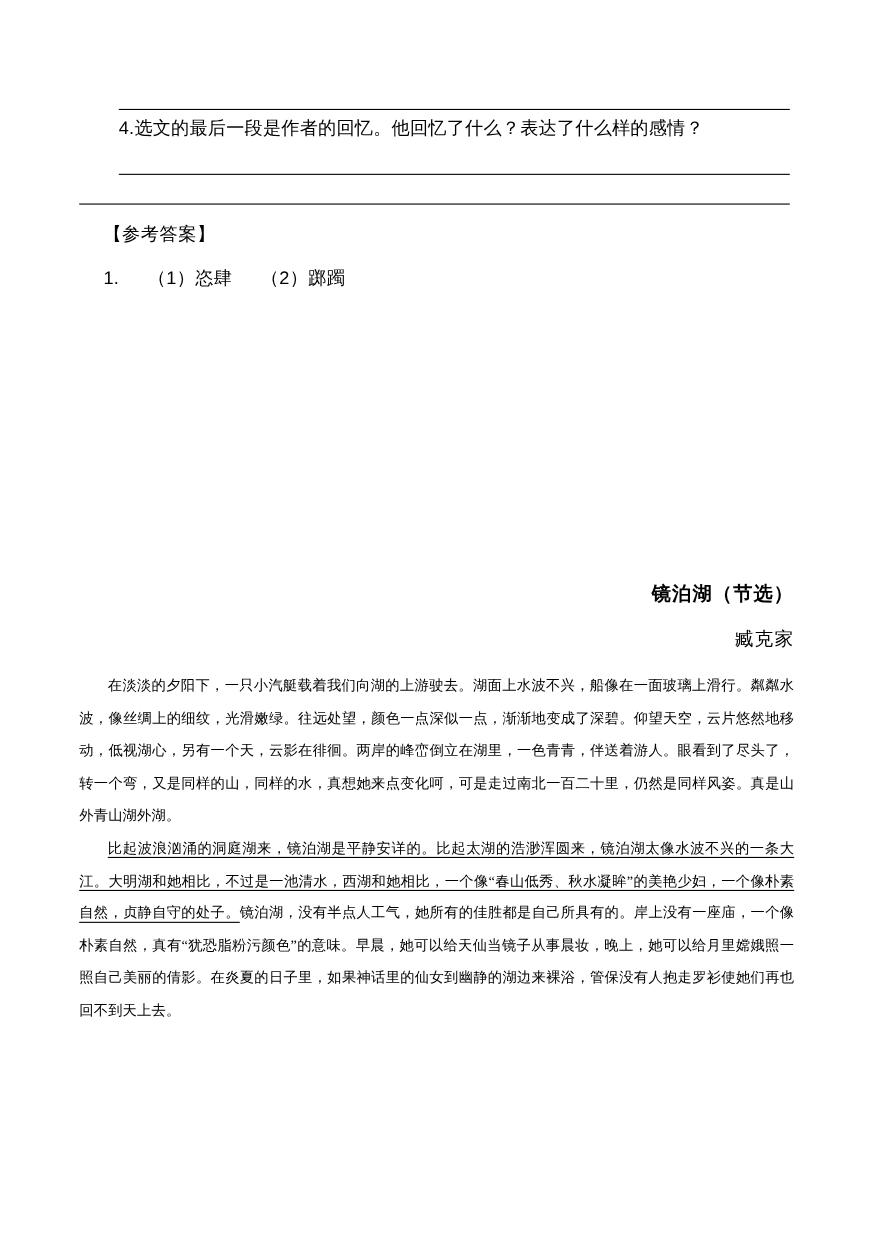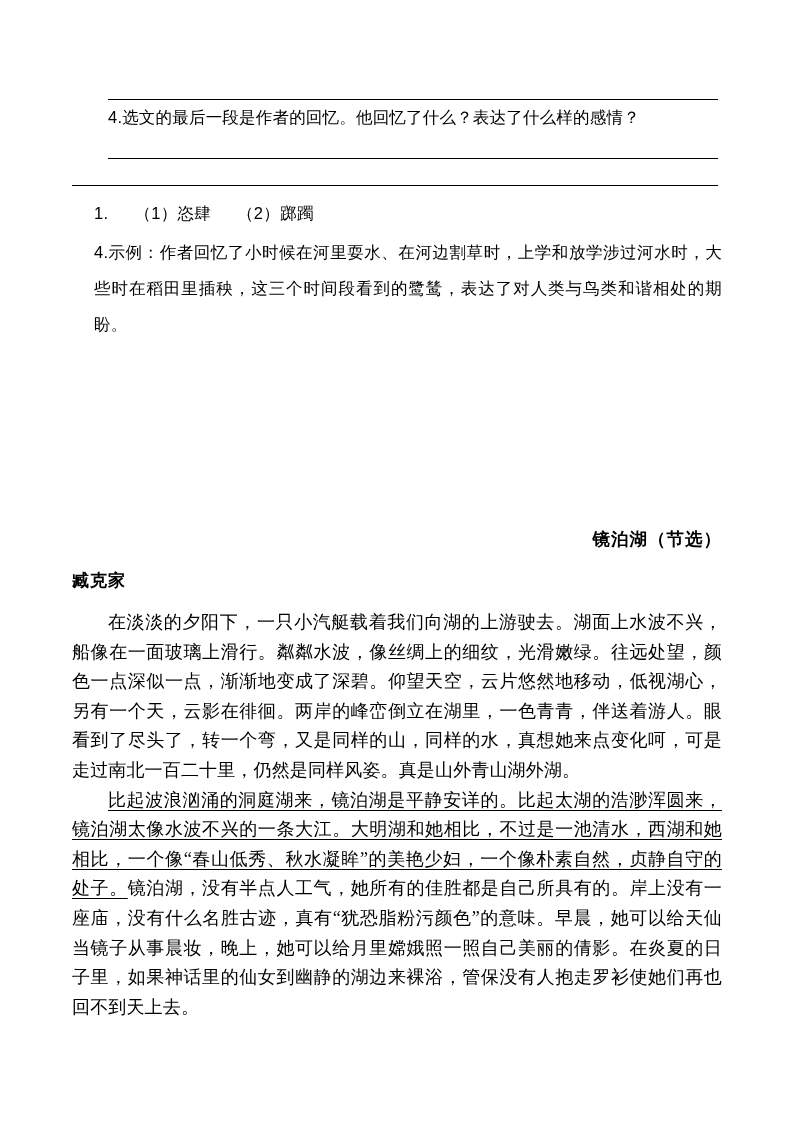--- a/index.html
+++ b/index.html
@@ -86,32 +86,32 @@
     margin: 0;
     text-align: right;
     font-family: "Liberation Sans", "DejaVu Sans", sans-serif;
     font-size: 17.5px;
     font-weight: bold;
     line-height: 30px;
     letter-spacing: 1px;
   }
   .passage-author {
     margin: 12px 0 0 0;
-    text-align: left;
+    text-align: right;
     font-family: "Liberation Sans", "DejaVu Sans", sans-serif;
     font-size: 17px;
-    font-weight: bold;
+    font-weight: normal;
     line-height: 30px;
     letter-spacing: 1px;
   }
 
   .passage-body {
     margin-top: 12px;
     font-family: "Liberation Serif", "DejaVu Serif", serif;
-    font-size: 18px;
+    font-size: 13px;
     line-height: 29.6px;
     letter-spacing: 0.15px;
   }
   .passage-body p {
     margin: 0;
     text-indent: 2em;
     text-align: justify;
     text-justify: inter-ideograph;
   }
   .underlined {
@@ -127,36 +127,36 @@
 
   <div class="rule" id="rule-top"></div>
   <div class="rule" id="rule-bottom"></div>
 
   <div class="question-stem">4.选文的最后一段是作者的回忆。他回忆了什么？表达了什么样的感情？</div>
 
   <div class="rule" id="rule-sep"></div>
 
   <div class="answers">
 
+    <p class="ans-head">【参考答案】</p>
 
     <p class="ans-line">
       <span>1.</span><span class="gap-wide"></span><span>（1）恣肆</span><span class="gap-wide"></span><span>（2）踯躅</span>
     </p>
 
 
 
-    <p class="ans-para">4.示例：作者回忆了小时候在河里耍水、在河边割草时，上学和放学涉过河水时，大些时在稻田里插秧，这三个时间段看到的鹭鸶，表达了对人类与鸟类和谐相处的期盼。</p>
   </div>
 
   <div class="passage">
 
     <h2 class="passage-title">镜泊湖（节选）</h2>
 
     <p class="passage-author">臧克家</p>
 
     <div class="passage-body">
       <p>在淡淡的夕阳下，一只小汽艇载着我们向湖的上游驶去。湖面上水波不兴，船像在一面玻璃上滑行。粼粼水波，像丝绸上的细纹，光滑嫩绿。往远处望，颜色一点深似一点，渐渐地变成了深碧。仰望天空，云片悠然地移动，低视湖心，另有一个天，云影在徘徊。两岸的峰峦倒立在湖里，一色青青，伴送着游人。眼看到了尽头了，转一个弯，又是同样的山，同样的水，真想她来点变化呵，可是走过南北一百二十里，仍然是同样风姿。真是山外青山湖外湖。</p>
 
-      <p><span class="underlined">比起波浪汹涌的洞庭湖来，镜泊湖是平静安详的。比起太湖的浩渺浑圆来，镜泊湖太像水波不兴的一条大江。大明湖和她相比，不过是一池清水，西湖和她相比，一个像“春山低秀、秋水凝眸”的美艳少妇，一个像朴素自然，贞静自守的处子。</span><span>镜泊湖，没有半点人工气，她所有的佳胜都是自己所具有的。岸上没有一座庙，没有什么名胜古迹，真有“犹恐脂粉污颜色”的意味。早晨，她可以给天仙当镜子从事晨妆，晚上，她可以给月里嫦娥照一照自己美丽的倩影。在炎夏的日子里，如果神话里的仙女到幽静的湖边来裸浴，管保没有人抱走罗衫使她们再也回不到天上去。</span></p>
+      <p><span class="underlined">比起波浪汹涌的洞庭湖来，镜泊湖是平静安详的。比起太湖的浩渺浑圆来，镜泊湖太像水波不兴的一条大江。大明湖和她相比，不过是一池清水，西湖和她相比，一个像“春山低秀、秋水凝眸”的美艳少妇，一个像朴素自然，贞静自守的处子。</span><span>镜泊湖，没有半点人工气，她所有的佳胜都是自己所具有的。岸上没有一座庙，一个像朴素自然，真有“犹恐脂粉污颜色”的意味。早晨，她可以给天仙当镜子从事晨妆，晚上，她可以给月里嫦娥照一照自己美丽的倩影。在炎夏的日子里，如果神话里的仙女到幽静的湖边来裸浴，管保没有人抱走罗衫使她们再也回不到天上去。</span></p>
     </div>
   </div>
 
 </div>
 
 </body></html>

